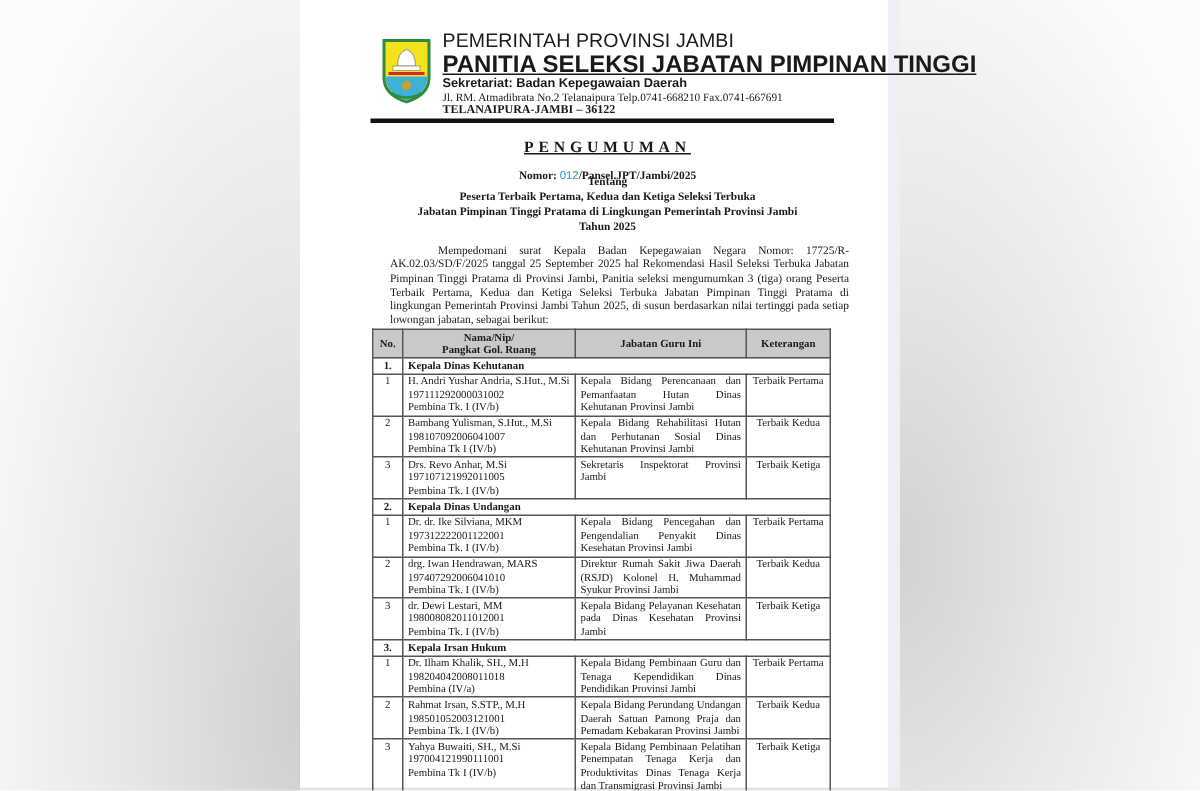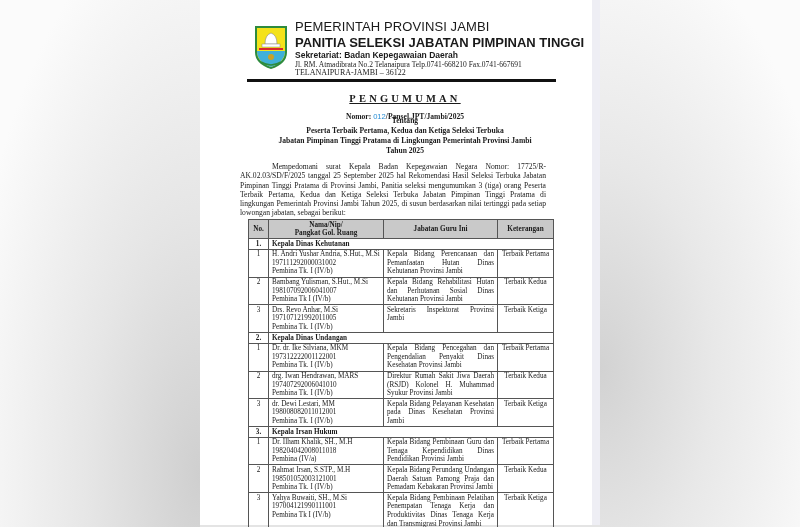--- a/index.html
+++ b/index.html
@@ -26,39 +26,39 @@
       position: absolute; left: 592px; top: 0; width: 8px; height: 525px;
       background: #eeeef4;
     }
     .logo {
       position: absolute; left: 252px; top: 24px; width: 38px; height: 46px;
     }
     .lh {
       position: absolute; left: 295px; width: 262px; white-space: nowrap;
     }
     .lh-1 { top: 19px; font-family: "Liberation Sans", sans-serif; font-size: 13px; letter-spacing: 0.1px; }
-    .lh-2 { top: 35px; font-family: "Liberation Sans", sans-serif; font-size: 13px; font-weight: bold; }
+    .lh-2 { top: 35px; font-family: "Liberation Sans", sans-serif; font-size: 16px; font-weight: bold; text-decoration: underline; }
     .lh-3 { top: 50px; font-family: "Liberation Sans", sans-serif; font-size: 8.5px; font-weight: bold; }
     .lh-4 { top: 60px; font-size: 7.5px; }
-    .lh-5 { top: 68px; font-size: 8px; font-weight: normal; }
+    .lh-5 { top: 68px; font-size: 8px; font-weight: bold; }
     .rule {
       position: absolute; left: 247px; top: 79px; width: 309px; height: 3px; background: #111;
     }
     .center-line {
       position: absolute; left: 240px; width: 330px; text-align: center; white-space: nowrap; font-weight: bold;
     }
     .t-title { top: 93px; font-size: 10.5px; letter-spacing: 3.2px; text-decoration: underline; }
     .t-nomor { top: 112px; font-size: 7.6px; }
     .t-nomor .num { color: #2a8fd6; font-family: "Liberation Sans", sans-serif; font-weight: normal; }
     .t-tentang { top: 116px; font-size: 7.6px; }
     .t-sub1 { top: 126px; font-size: 7.6px; }
     .t-sub2 { top: 136px; font-size: 7.6px; }
     .t-sub3 { top: 146px; font-size: 7.6px; }
     .para {
-      position: absolute; left: 240px; top: 162px; width: 306px;
+      position: absolute; left: 260px; top: 162px; width: 306px;
       font-size: 7.6px; line-height: 9.3px; text-align: justify;
     }
     .para .indent { display: inline-block; width: 32px; }
     table.main {
       position: absolute; left: 248px; top: 219px; width: 305px;
       border-collapse: collapse; font-size: 7.2px; line-height: 8.6px; table-layout: fixed;
     }
     table.main td, table.main th {
       border: 0.8px solid #555; vertical-align: top; padding: 0.5px 3px;
     }

